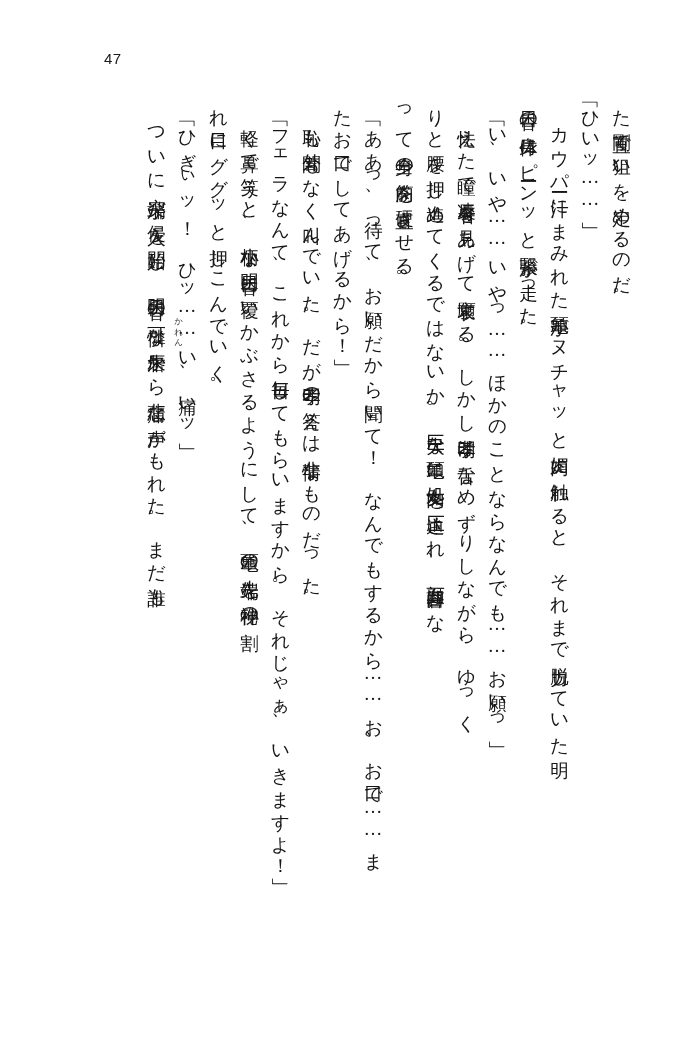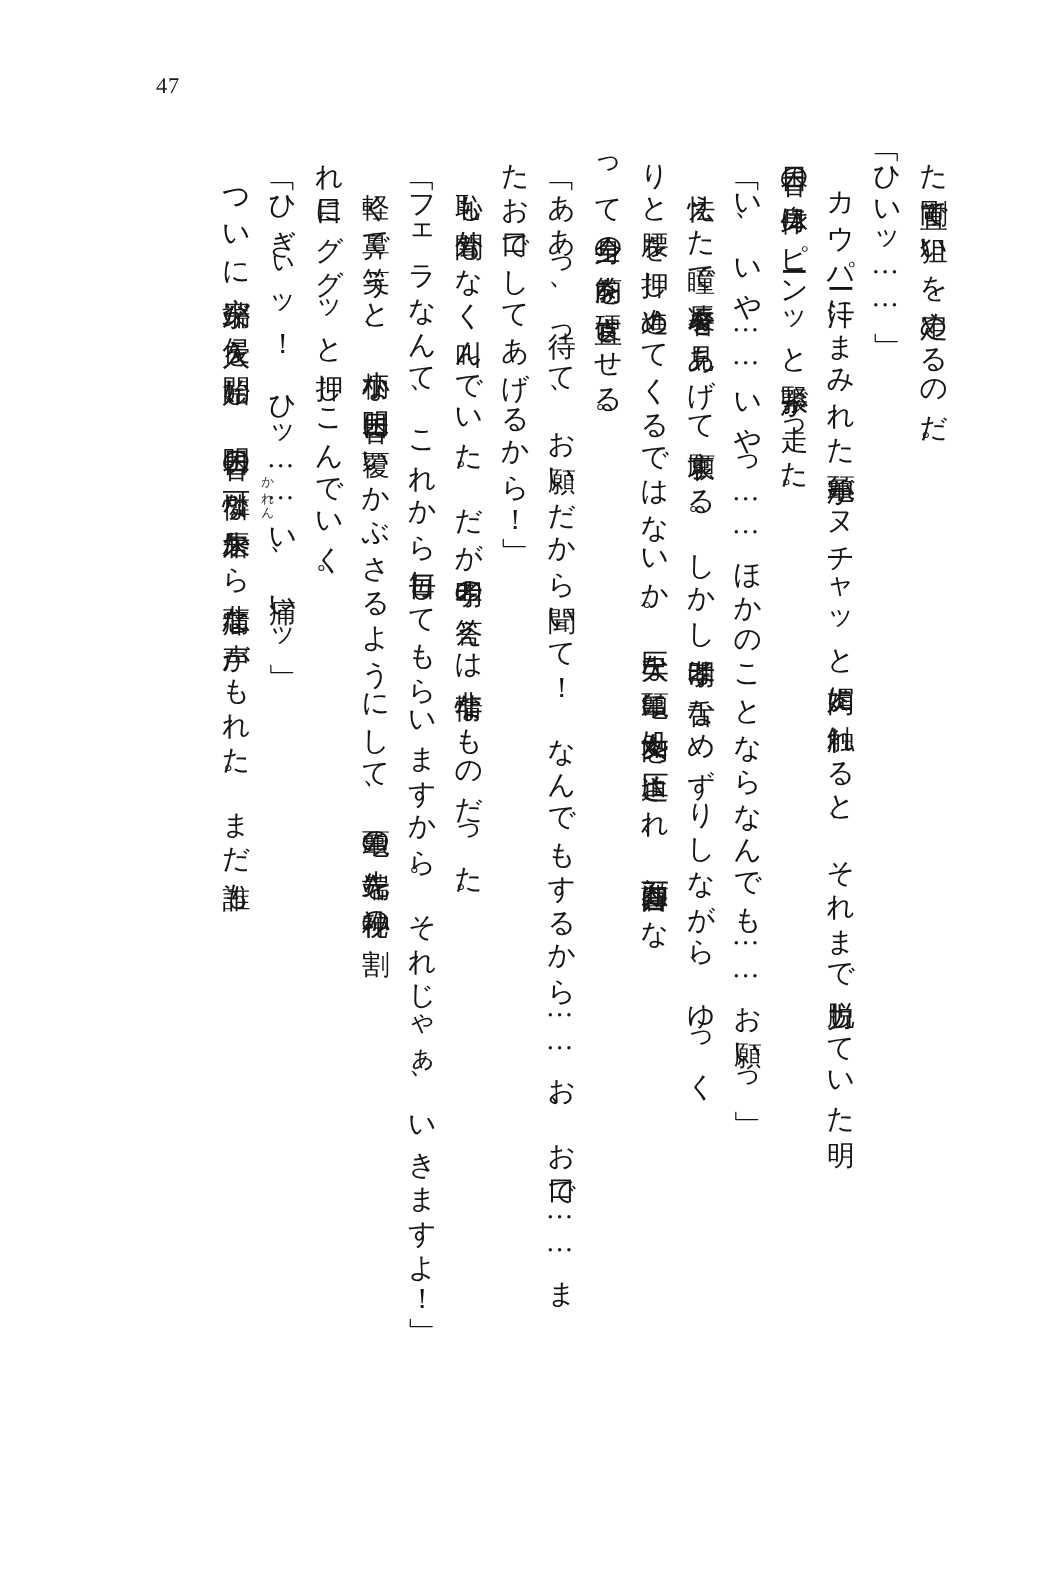--- a/index.html
+++ b/index.html
@@ -26,21 +26,21 @@
   }
 
   
   .page-number {
     position: absolute;
     left: 104px;
     top: 50px;
     font-size: 15px;
     letter-spacing: 0.5px;
     color: #1a1a1a;
-    font-family: Liberation Serif, serif;
+    font-family: Liberation Sans, sans-serif;
   }
 
   
   .text-block {
     position: absolute;
     top: 96px;
     right: 62px;
     height: 880px;
     width: 560px;
     display: flex;

